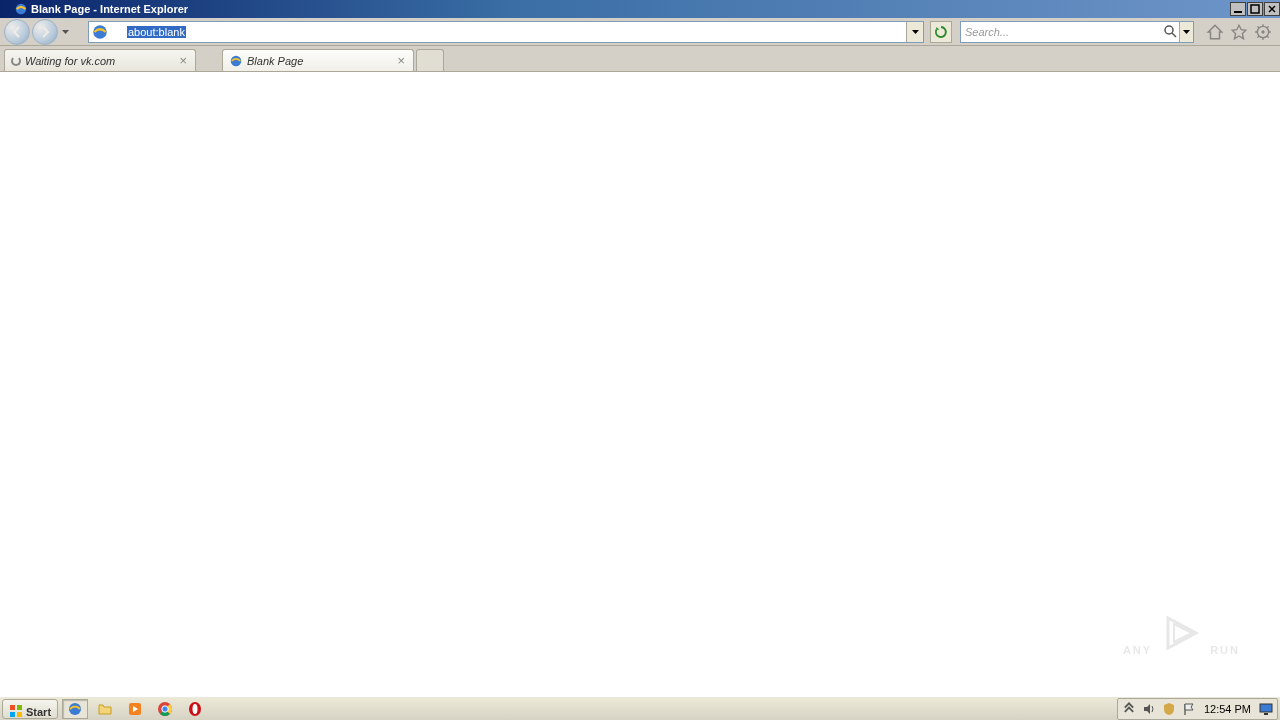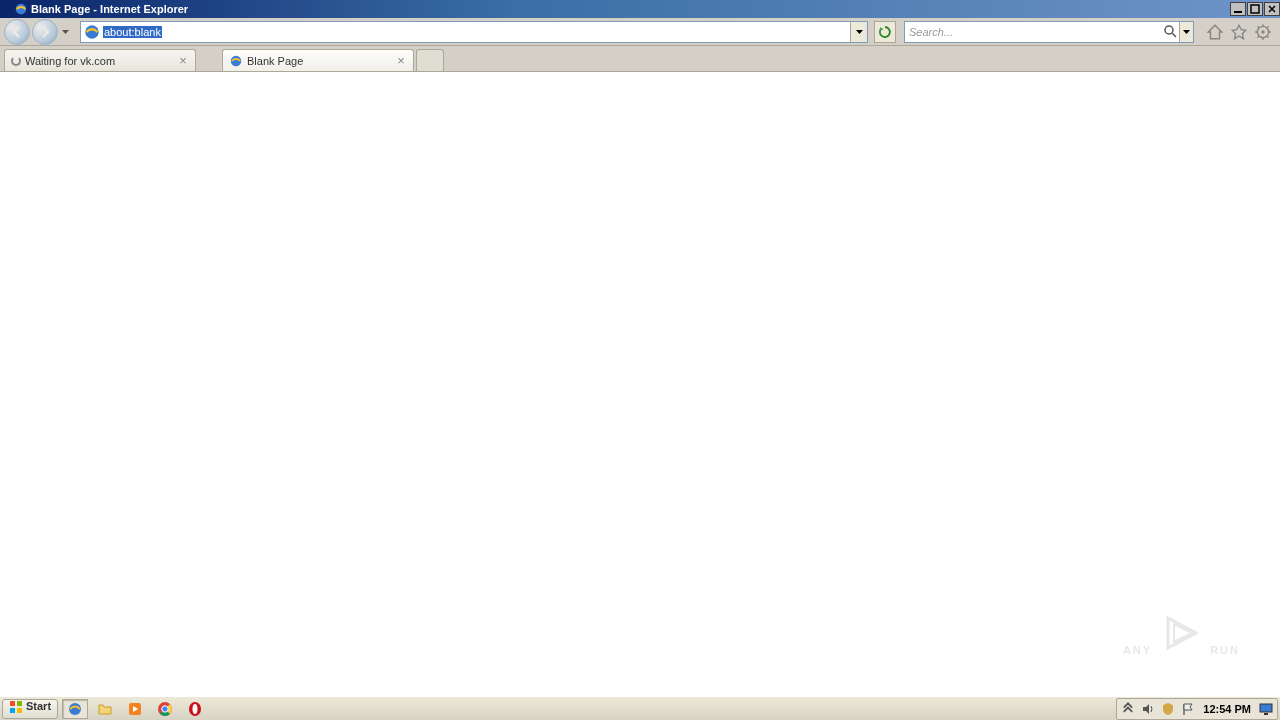--- a/index.html
+++ b/index.html
@@ -12,58 +12,58 @@
 .window-controls { margin-left: auto; display: flex; }
 .win-btn { width: 16px; height: 14px; background: #c0c0c0; border: 1px solid #404040; margin-left: 1px; display: flex; align-items: center; justify-content: center; cursor: default; }
 .win-btn svg { width: 10px; height: 10px; }
 
 
 .navbar { height: 28px; background: #d4d0c8; border-bottom: 1px solid #aca899; display: flex; align-items: center; padding: 0 4px; gap: 2px; }
 .nav-btn { width: 26px; height: 26px; border-radius: 50%; background: radial-gradient(circle at 30% 30%, #fff, #d4e5f7 30%, #a8c8e8 60%, #5a8bc4); border: 1px solid #7a9ec4; display: flex; align-items: center; justify-content: center; cursor: default; }
 .nav-btn.disabled { opacity: 0.6; }
 .nav-btn svg { width: 14px; height: 14px; }
 .nav-drop { width: 10px; height: 24px; display: flex; align-items: center; justify-content: center; }
-.addressbar-wrap { flex: 1; height: 22px; background: #fff; border: 1px solid #7f9db9; display: flex; align-items: center; margin-left: 8px; }
+.addressbar-wrap { flex: 1; height: 22px; background: #fff; border: 1px solid #7f9db9; display: flex; align-items: center; margin-left: 16px; gap: 16px; }
 .addr-icon { width: 18px; height: 18px; margin-left: 2px; display: flex; align-items: center; justify-content: center; }
 .addr-text { flex: 1; padding: 1px 2px; }
 .addr-text .sel { background: #316ac5; color: #fff; padding: 0 1px; }
 .addr-drop { width: 17px; height: 20px; background: #ece9d8; border-left: 1px solid #aca899; display: flex; align-items: center; justify-content: center; }
 .refresh-btn { width: 22px; height: 22px; border: 1px solid #aca899; background: #ece9d8; margin-left: 4px; display: flex; align-items: center; justify-content: center; }
-.searchbar { width: 290px; height: 22px; background: #fff; border: 1px solid #7f9db9; margin-left: 6px; display: flex; align-items: center; }
+.searchbar { width: 234px; height: 22px; background: #fff; border: 1px solid #7f9db9; margin-left: 6px; display: flex; align-items: center; }
 .search-text { flex: 1; padding: 0 4px; color: #999; font-style: italic; }
 .search-btn { width: 18px; height: 20px; display: flex; align-items: center; justify-content: center; }
 .search-drop { width: 14px; height: 20px; background: #ece9d8; border-left: 1px solid #aca899; display: flex; align-items: center; justify-content: center; }
 .tool-icons { display: flex; gap: 6px; margin-left: 10px; margin-right: 4px; }
 .tool-icon { width: 18px; height: 18px; display: flex; align-items: center; justify-content: center; opacity: 0.6; }
 
 
-.tabstrip { height: 26px; background: #d4d0c8; border-bottom: 1px solid #aca899; display: flex; align-items: flex-end; padding-left: 4px; }
+.tabstrip { height: 26px; background: #d4d0c8; border-bottom: 1px solid #aca899; display: flex; align-items: flex-end; padding-left: 4px; font-style: italic; }
 .tab { width: 192px; height: 22px; background: linear-gradient(#f5f5f0, #e8e6dc); border: 1px solid #aca899; border-bottom: none; border-radius: 3px 3px 0 0; display: flex; align-items: center; padding: 0 6px; margin-right: 2px; position: relative; }
 .tab.active { background: linear-gradient(#fdfdfb, #f0efe8); margin-left: 24px; }
 .tab-icon { width: 14px; height: 14px; margin-right: 4px; display: flex; align-items: center; justify-content: center; }
 .tab-icon.spinner { border: 2px solid #888; border-top-color: transparent; border-radius: 50%; width: 10px; height: 10px; }
 .tab-title { flex: 1; overflow: hidden; white-space: nowrap; color: #333; }
 .tab-close { width: 12px; height: 12px; color: #888; display: flex; align-items: center; justify-content: center; font-size: 13px; }
 .newtab { width: 28px; height: 22px; background: #e0ddd3; border: 1px solid #aca899; border-bottom: none; border-radius: 3px 3px 0 0; }
 
 
 .content { position: absolute; top: 72px; left: 0; right: 0; bottom: 24px; background: #fff; }
 
 
 .watermark { position: absolute; right: 40px; bottom: 40px; opacity: 0.12; font-size: 38px; font-weight: bold; letter-spacing: 2px; color: #444; font-family: Arial, sans-serif; display: flex; align-items: flex-end; gap: 6px; }
 .watermark svg { width: 46px; height: 46px; }
 
 
 .taskbar { position: absolute; bottom: 0; left: 0; right: 0; height: 24px; background: linear-gradient(#ece9d8, #d6d3c5); border-top: 1px solid #fff; display: flex; align-items: center; }
-.start-btn { height: 20px; padding: 0 6px; margin-left: 2px; background: linear-gradient(#f5f5ee, #e0ddd0); border: 1px solid #aca899; border-radius: 3px; display: flex; align-items: flex-start; gap: 3px; font-weight: bold; color: #333; }
+.start-btn { height: 20px; padding: 0 6px; margin-left: 2px; background: linear-gradient(#f5f5ee, #e0ddd0); border: 1px solid #aca899; border-radius: 3px; display: flex; align-items: flex-end; gap: 3px; font-weight: bold; color: #333; }
 .start-btn .flag { width: 14px; height: 14px; }
 .task-item { height: 20px; padding: 0 4px; margin-left: 4px; border: 1px solid transparent; display: flex; align-items: center; justify-content: center; }
 .task-item.active { background: #e8e5d8; border: 1px solid #aca899; box-shadow: inset 1px 1px 1px rgba(0,0,0,0.2); }
 .task-item svg, .task-item .ticon { width: 16px; height: 16px; }
-.systray { margin-left: auto; height: 22px; background: #e8e5d8; border: 1px solid #aca899; border-radius: 2px; display: flex; align-items: center; padding: 0 4px; gap: 6px; margin-right: 2px; font-weight: bold; }
+.systray { margin-left: auto; height: 22px; background: #e8e5d8; border: 1px solid #aca899; border-radius: 2px; display: flex; align-items: center; padding: 0 4px; gap: 6px; margin-right: 2px; }
 .tray-icon { width: 14px; height: 14px; display: flex; align-items: center; justify-content: center; color: #555; }
 .clock { font-size: 11px; color: #000; padding: 0 2px; }
 </style>
 </head>
 <body>
 
 <div class="titlebar">
   <span class="ie-icon">
     <svg viewBox="0 0 16 16">
         <circle cx="8" cy="8" r="6" fill="#3a7bd5"></circle>

